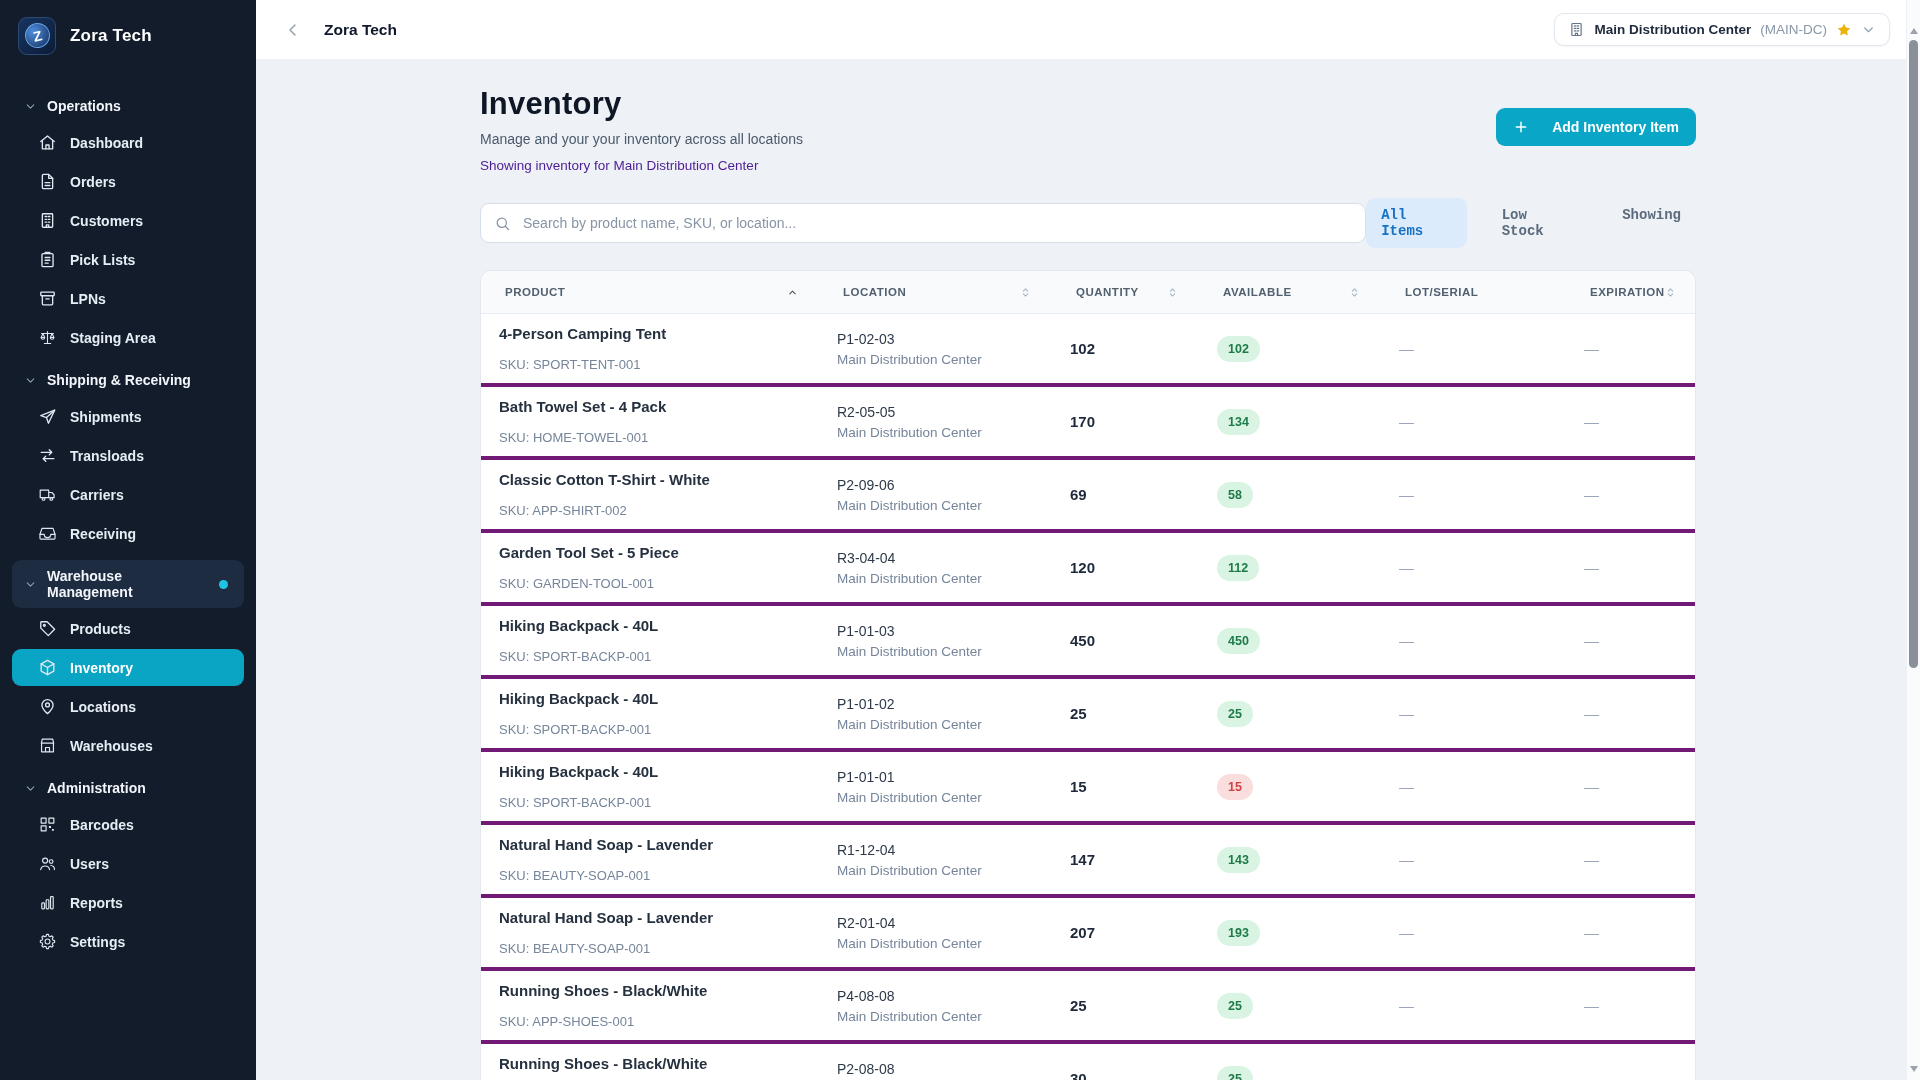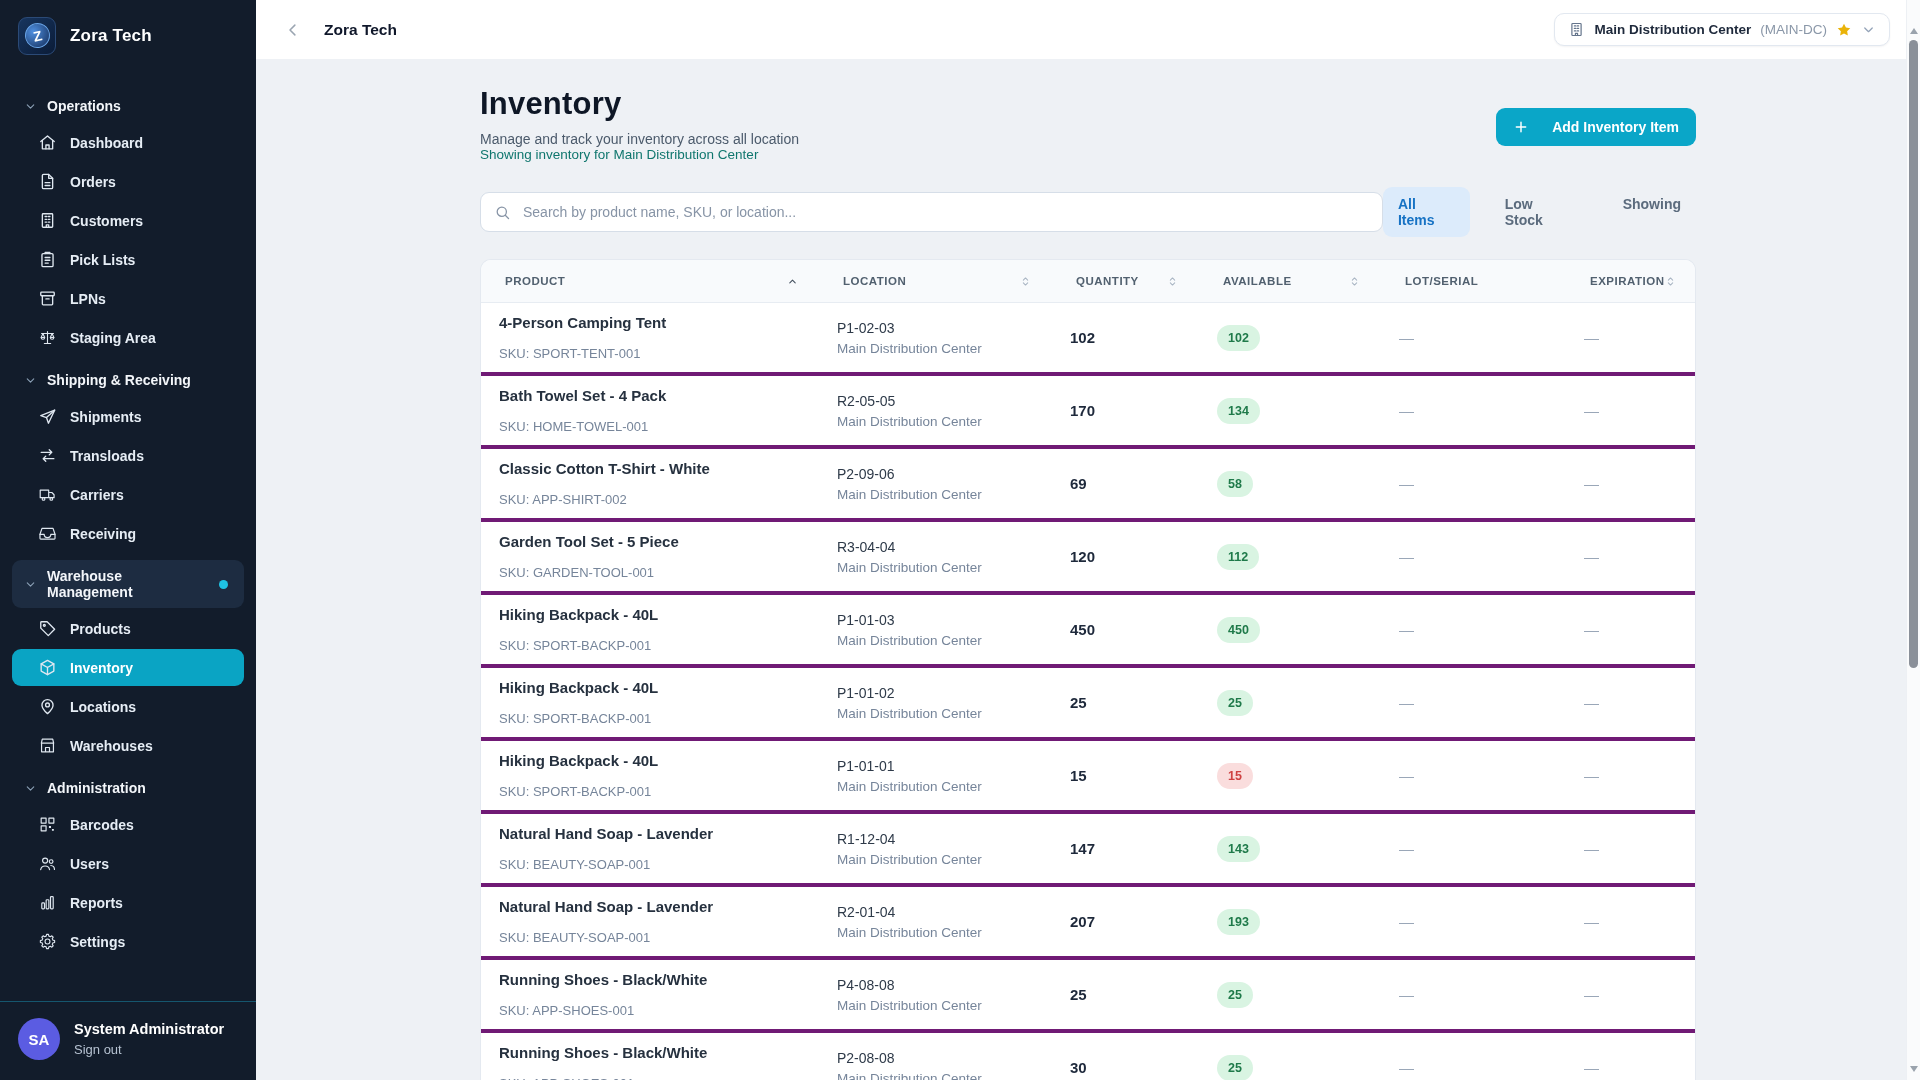--- a/index.html
+++ b/index.html
@@ -43,31 +43,31 @@
   .loc-code { font-size:13.5px; color:#8a97a8; }
   .loc-star { display:flex; }
   .loc-star svg { width:16px; height:16px; }
   .loc-chev { display:flex; color:#94a3b8; }
   .loc-chev svg { width:15px; height:15px; }
   .content { flex:1; overflow:hidden; padding-top:27px; }
   .container { width:1216px; margin:0 auto; }
   .page-head { display:flex; justify-content:space-between; align-items:flex-start; }
   .page-title { font-size:31px; font-weight:800; color:#0e1726; margin:0; letter-spacing:.2px; }
   .page-subtitle { margin-top:9px; font-size:14px; color:#4b5a6b; }
-  .loc-link { font-size:13.5px; color:#0f766e; cursor:pointer; }
+  .loc-link { margin-top:11px; font-size:13.5px; color:#4c1d95; cursor:pointer; }
   .add-btn { background:#0aa6c8; color:#fff; border:none; border-radius:9px; height:38px; padding:0 17px; font-size:14px; font-weight:700; display:flex; align-items:center; gap:23px; margin-top:22px; cursor:pointer; font-family:inherit; }
   .add-btn .icon { display:flex; }
   .add-btn .icon svg { width:16px; height:16px; }
   .toolbar { display:flex; align-items:center; margin-top:25px; }
   .search-box { width:913px; display:flex; align-items:center; gap:10px; background:#fff; border:1px solid #d6dee8; border-radius:9px; height:40px; padding:0 13px; }
   .search-box .icon { display:flex; color:#8794a6; }
   .search-box .icon svg { width:17px; height:17px; }
   .search-box input { border:none; outline:none; flex:1; font-size:14px; color:#4c1d95; font-family:inherit; background:transparent; }
   .search-box input::placeholder { color:#8794a6; }
-  .tabs { display:flex; gap:20px; margin-left:auto; }
+  .tabs { display:flex; gap:20px; margin-left:auto;font-family:Liberation Mono, monospace; }
   .tab { font-size:14px; font-weight:600; color:#5b6b7d; padding:9px 15px; border-radius:9px; cursor:pointer; }
   .tab.active { background:#dcebfb; color:#1672c4; }
   .card { margin-top:22px; background:#fff; border:1px solid #e4e9f0; border-bottom:none; border-radius:11px 11px 0 0; overflow:hidden; }
   .thead { display:grid; grid-template-columns:338px 233px 147px 182px 185px 1fr; background:#f8fafc; border-bottom:1px solid #e7ecf2; height:43px; align-items:center; padding-left:24px; }
   .th { font-size:11.5px; font-weight:700; color:#51606f; letter-spacing:.5px; display:flex; align-items:center; text-transform:uppercase; cursor:pointer; }
   .th .sort { margin-left:auto; margin-right:44px; display:flex; color:#aab6c4; }
   .th .sort.asc { color:#44505e; }
   .th .sort svg { width:13px; height:13px; }
   .trow { display:grid; grid-template-columns:338px 233px 147px 182px 185px 1fr; height:73px; align-items:center; padding-left:18px; border-bottom:4px solid #701a75; background:#fff; cursor:pointer; }
   .pname { font-size:15px; font-weight:700; color:#26313f; }
@@ -298,27 +298,20 @@
           <span class="icon ">
             <svg viewBox="0 0 24 24" fill="none" stroke="currentColor" stroke-width="1.4" stroke-linecap="round" stroke-linejoin="round">
               <path d="M10.8 3h2.4l.5 2.2 1.9.8 1.9-1.2 1.7 1.7-1.2 1.9.8 1.9 2.2.5v2.4l-2.2.5-.8 1.9 1.2 1.9-1.7 1.7-1.9-1.2-1.9.8-.5 2.2h-2.4l-.5-2.2-1.9-.8-1.9 1.2-1.7-1.7 1.2-1.9-.8-1.9L3 13.2v-2.4l2.2-.5.8-1.9-1.2-1.9 1.7-1.7 1.9 1.2 1.9-.8.5-2.2z"></path>
               <circle cx="12" cy="12" r="3.1"></circle>
             </svg>
           </span>
           <span>Settings</span>
         </div>
       </div>
     </nav>
-  <div class="sidebar-footer">
-    <div class="avatar">SA</div>
-    <div>
-      <div class="fname">System Administrator</div>
-      <div class="signout">Sign out</div>
-    </div>
-  </div>
 </aside>
 
 <div class="main">
   <div class="topbar">
     <span class="back-btn">
       <svg viewBox="0 0 24 24" fill="none" stroke="currentColor" stroke-width="2" stroke-linecap="round" stroke-linejoin="round">
           <path d="M14.5 5.5 8 12l6.5 6.5"></path>
         </svg>
     </span>
     <span class="tb-title">Zora Tech</span>
@@ -342,21 +335,21 @@
           </svg>
       </span>
     </div>
   </div>
 
   <div class="content">
     <div class="container">
       <div class="page-head">
         <div>
           <h1 class="page-title">Inventory</h1>
-          <div class="page-subtitle">Manage and track your inventory across all location</div>
+          <div class="page-subtitle">Manage and your your inventory across all locations</div>
           <div class="loc-link">Showing inventory for Main Distribution Center</div>
         </div>
         <button class="add-btn">
           <span class="icon">
             <svg viewBox="0 0 24 24" fill="none" stroke="currentColor" stroke-width="2.2" stroke-linecap="round">
                 <path d="M12 5v14M5 12h14"></path>
               </svg>
           </span>
           <span>Add Inventory Item</span>
         </button>

